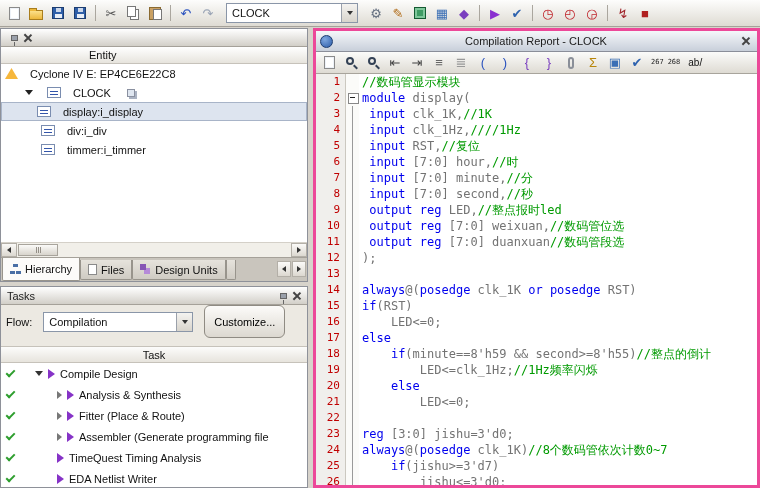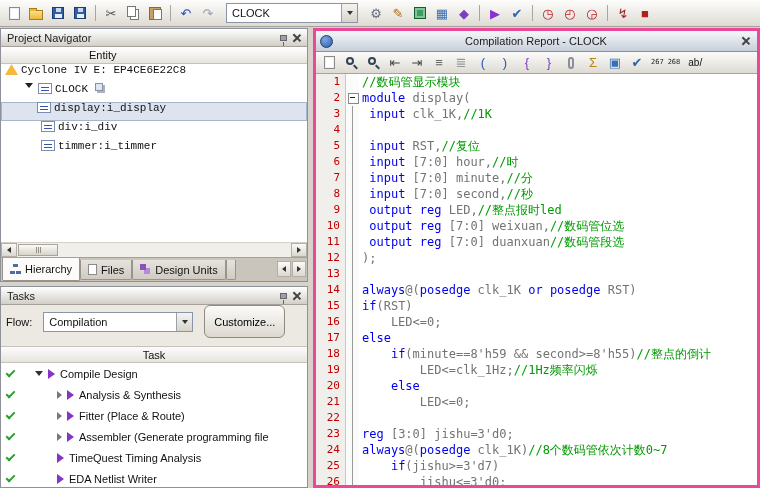--- a/index.html
+++ b/index.html
@@ -56,21 +56,21 @@
   .panel-hdr { height:18px; flex:0 0 18px; background:linear-gradient(#ffffff,#d2cfc8);
     border-bottom:1px solid #a5a199; display:flex; align-items:center; padding:0 3px 0 6px; }
   .panel-title { flex:1; color:#222; }
   .col-hdr { height:17px; flex:0 0 17px; background:linear-gradient(#ffffff,#e7e4dd); border-bottom:1px solid #c6c2ba;
     display:flex; align-items:center; }
   .entity-hdr span { padding-left:88px; }
   .task-hdr { background:linear-gradient(#fcfcfb,#e7e4dd); border-top:1px solid #c6c2ba; }
   .task-hdr span { margin:0 auto; }
 
   .tree { flex:1 1 auto; overflow:hidden; background:#fff; }
-  .trow { height:19px; display:flex; align-items:flex-start; gap:3px; white-space:nowrap;font-family:Liberation Mono, monospace; }
+  .trow { height:19px; display:flex; align-items:center; gap:12px; white-space:nowrap; }
   .trow.sel { background:#dde4ef; box-shadow:inset 0 0 0 1px #a8b4c8; }
   .tri-exp { width:0; height:0; border-left:4px solid transparent; border-right:4px solid transparent; border-top:5px solid #222; margin:0 2px; }
   .ic-warn { width:13px; height:11px; background:#f6b73c; clip-path:polygon(50% 0,100% 100%,0 100%); }
   .ic-entity { width:14px; height:11px; border:1px solid #7a8db0; background:#fff; position:relative; flex:0 0 14px; }
   .ic-entity::after { content:""; position:absolute; left:2px; right:2px; top:3px; height:1px; background:#3355aa; box-shadow:0 3px 0 #3355aa; }
   .ic-badge { width:8px; height:8px; border:1px solid #8a90a0; background:#dfe6f0; box-shadow:2px 2px 0 #aab2c2; margin-left:4px; }
 
   .hscroll { flex:0 0 14px; background:#f1efe9; border-top:1px solid #d4d0c8; display:flex; align-items:center; }
   .sb-btn { width:16px; height:14px; background:linear-gradient(#fbfaf8,#dcd8d0); border:1px solid #b3afa7;
     display:flex; align-items:center; justify-content:center; }
@@ -215,21 +215,20 @@
         <span class="tbi">
           <span class="glyph" style="color: rgb(176, 32, 32);">■</span>
         </span>
       </div>
   </div>
 
   <div class="left-col">
 
     <div class="panel pnav">
       <div class="panel-hdr">
-        <span class="panel-title">Project Navigator</span>
         <span class="hdr-btn">
             <span class="ic-pin"></span>
           </span>
         <span class="hdr-btn">
             <span class="x-icon"></span>
           </span>
       </div>
       <div class="col-hdr entity-hdr">
         <span>Entity</span>
       </div>
@@ -441,20 +440,21 @@
             <span class="code"><span class="tk-kw">module</span><span class="tk-pl"> display(</span></span>
           </div>
           <div class="cl">
             <span class="ln">3</span>
             <span class="fold fline"></span>
             <span class="code"><span class="tk-pl"> </span><span class="tk-kw">input</span><span class="tk-pl"> clk_1K,</span><span class="tk-cm">//1K</span></span>
           </div>
           <div class="cl">
             <span class="ln">4</span>
             <span class="fold fline"></span>
+            <span class="code"><span class="tk-pl"> </span><span class="tk-kw">input</span><span class="tk-pl"> clk_1Hz,</span><span class="tk-cm">////1Hz</span></span>
           </div>
           <div class="cl">
             <span class="ln">5</span>
             <span class="fold fline"></span>
             <span class="code"><span class="tk-pl"> </span><span class="tk-kw">input</span><span class="tk-pl"> RST,</span><span class="tk-cm">//复位</span></span>
           </div>
           <div class="cl">
             <span class="ln">6</span>
             <span class="fold fline"></span>
             <span class="code"><span class="tk-pl"> </span><span class="tk-kw">input</span><span class="tk-pl"> [7:0] hour,</span><span class="tk-cm">//时</span></span>

